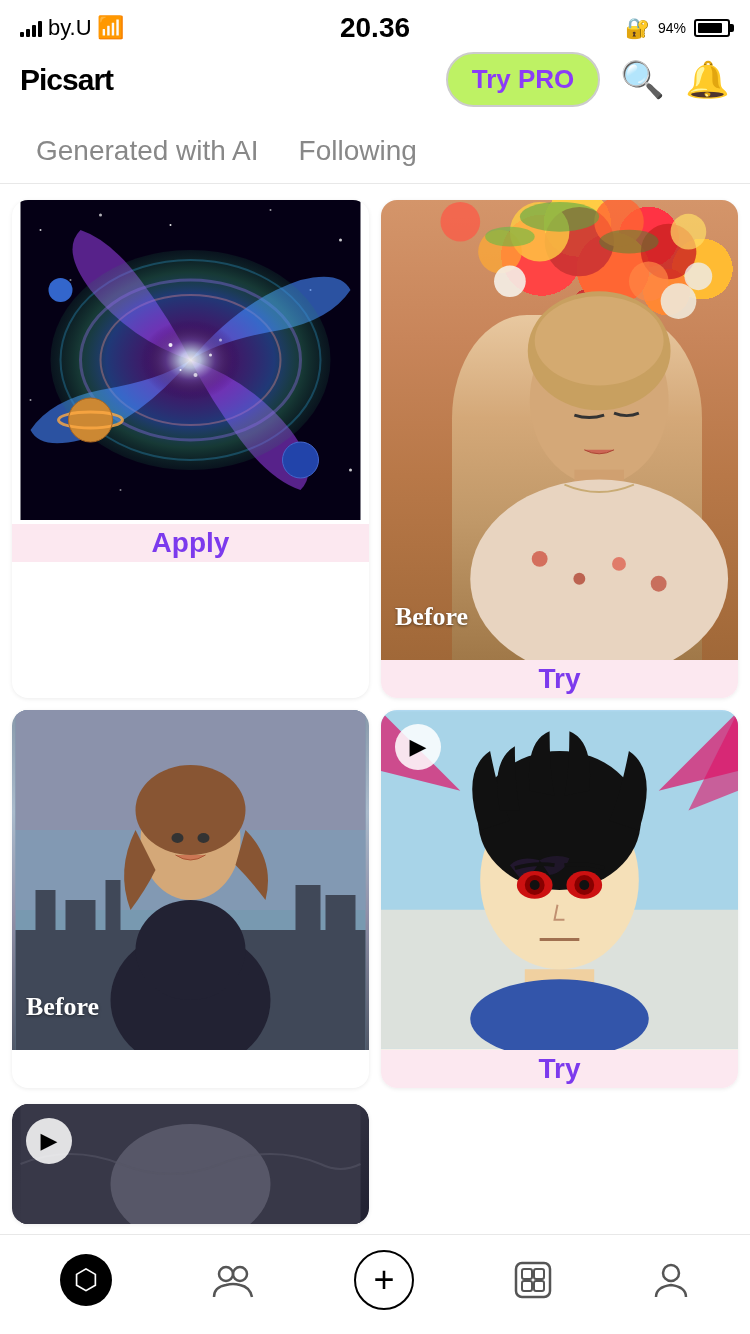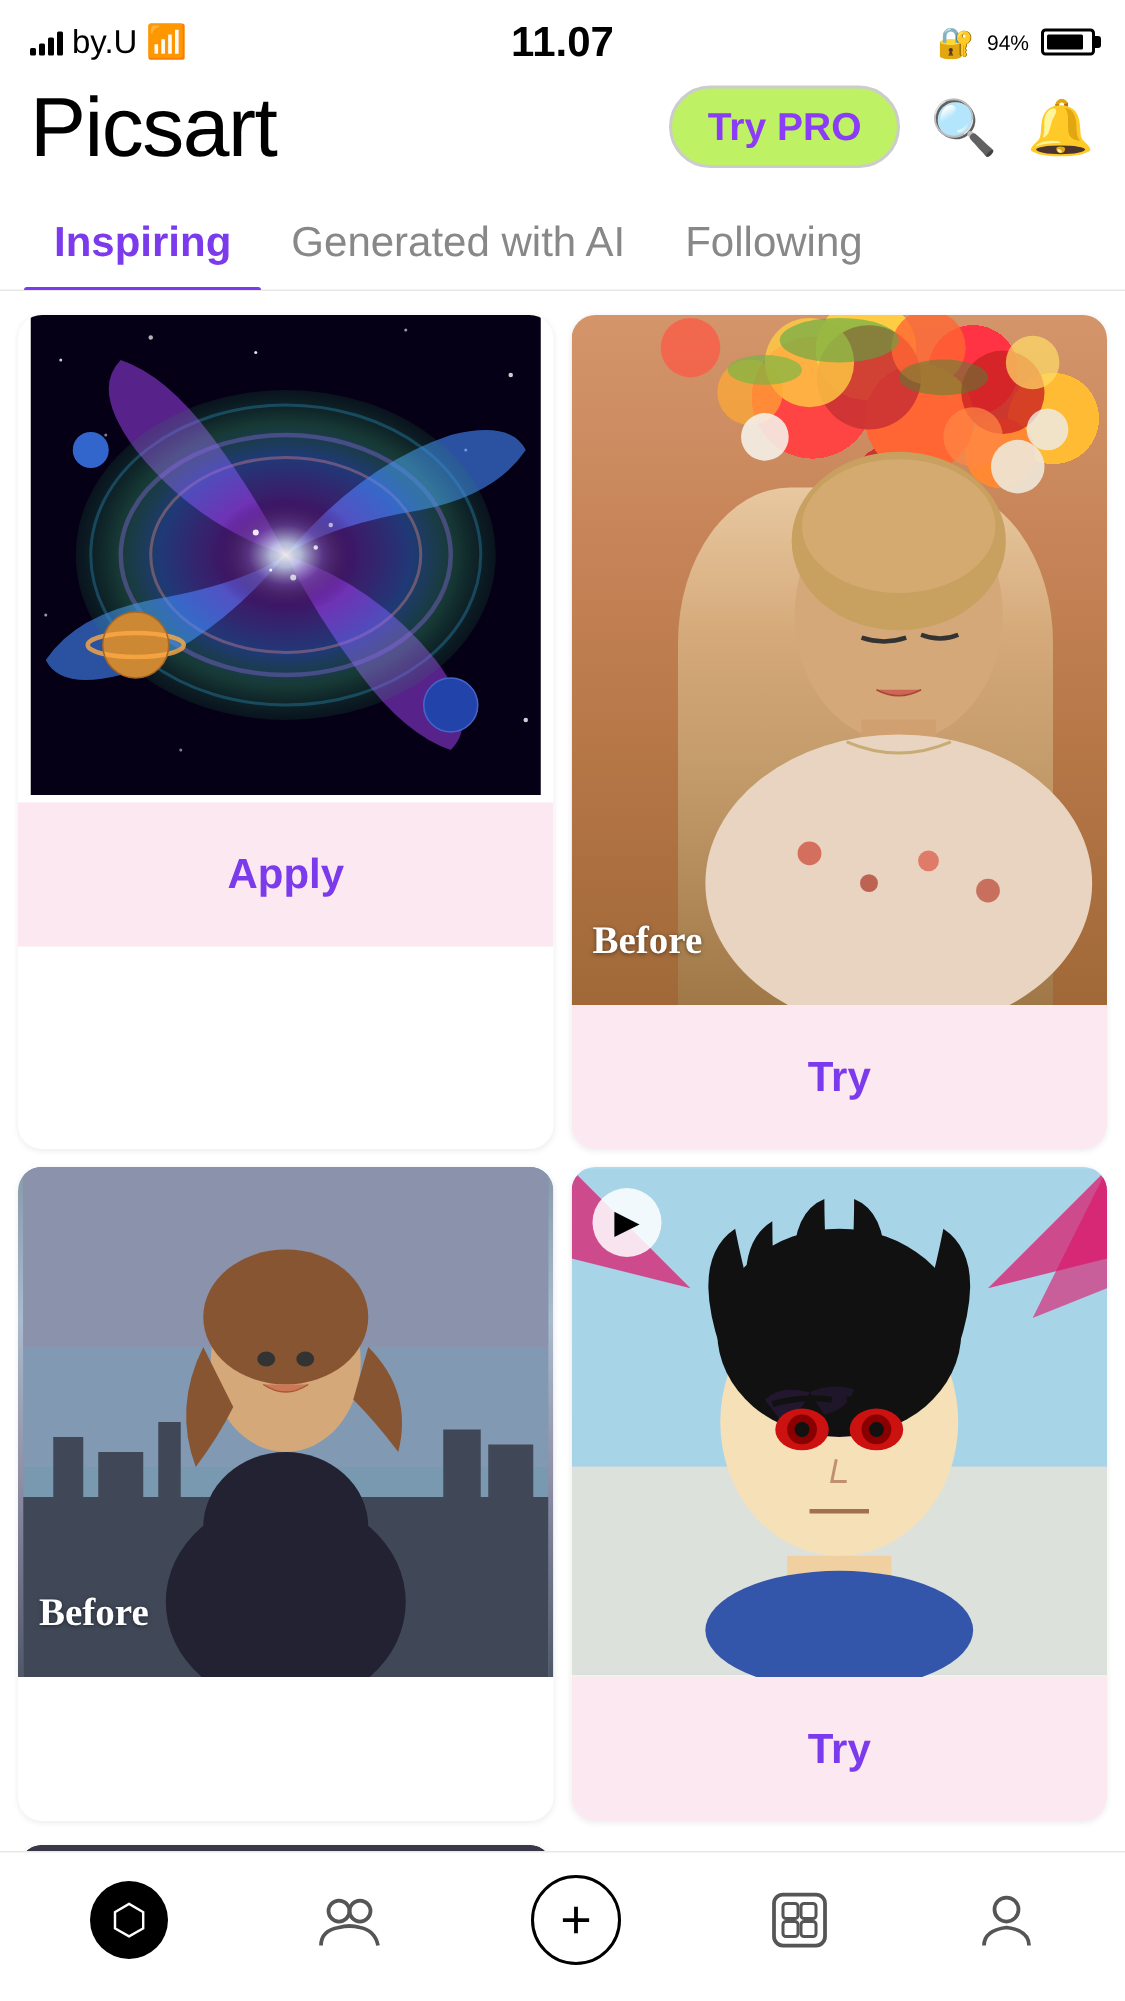--- a/index.html
+++ b/index.html
@@ -84,22 +84,22 @@
     }
 
     
     .header {
       display: flex;
       align-items: center;
       justify-content: space-between;
       padding: 8px 20px 16px;
     }
     .logo {
-      font-size: 56px;
-      font-weight: 400;
+      font-size: 30px;
+      font-weight: 700;
       color: #000;
       letter-spacing: -1px;
     }
     .header-right {
       display: flex;
       align-items: center;
       gap: 20px;
     }
     .try-pro-btn {
       border: 2px solid #ccc;
@@ -235,21 +235,21 @@
       background: rgba(255,255,255,0.85);
       border-radius: 50%;
       display: flex;
       align-items: center;
       justify-content: center;
       font-size: 22px;
     }
 
     .card-action {
       background: #fce8f0;
-      padding: 32px;
+      padding: 3px;
       text-align: center;
       font-size: 28px;
       font-weight: 600;
       color: #7c3aed;
       cursor: pointer;
     }
 
     .plus-badge {
       display: inline-block;
       background: #7c3aed;
@@ -365,21 +365,21 @@
   <div class="status-left">
     <div class="signal-bars">
       <div class="signal-bar" style="height:5px;"></div>
       <div class="signal-bar" style="height:8px;"></div>
       <div class="signal-bar" style="height:12px;"></div>
       <div class="signal-bar" style="height:16px;"></div>
     </div>
     <span style="font-size:22px;font-weight:500;">by.U</span>
     <span class="wifi-icon">📶</span>
   </div>
-  <div class="status-time">11.07</div>
+  <div class="status-time">20.36</div>
   <div class="status-right">
     <span style="font-size:20px;">🔐</span>
     <span class="battery-text">94%</span>
     <div class="battery-icon">
       <div class="battery-fill"></div>
     </div>
   </div>
 </div>
 
 <div class="header">
@@ -387,23 +387,20 @@
   <div class="header-right">
     <button class="try-pro-btn">
       <span>Try </span><span>PRO</span>
     </button>
     <span class="header-icon">🔍</span>
     <span class="header-icon">🔔</span>
   </div>
 </div>
 
 <div class="tabs">
-  <div class="tab active">
-    <span>Inspiring</span>
-  </div>
   <div class="tab">
     <span>Generated with AI</span>
   </div>
   <div class="tab">
     <span>Following</span>
   </div>
 </div>
 
 <div class="content-wrapper">
   <div class="content">

